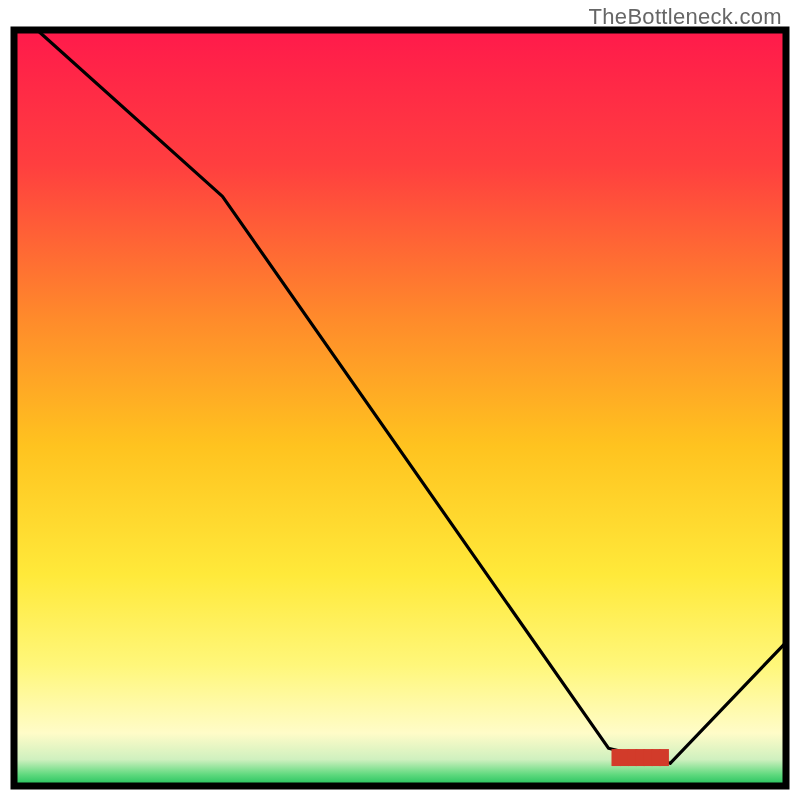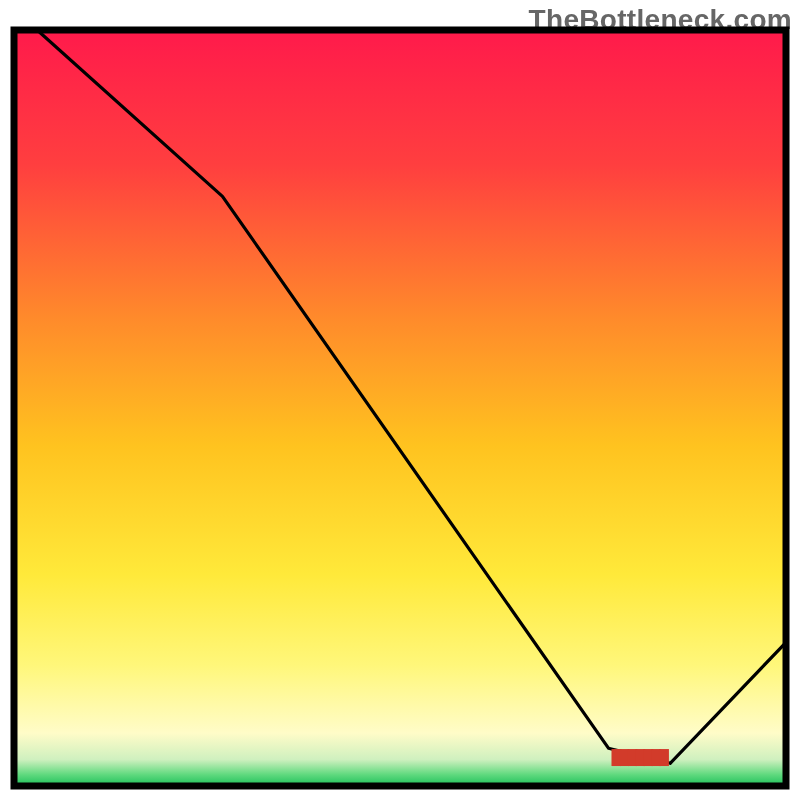--- a/index.html
+++ b/index.html
@@ -12,25 +12,25 @@
     overflow: hidden;
   }
   .stage {
     position: relative;
     width: 800px;
     height: 800px;
   }
   .watermark {
     position: absolute;
     top: 4px;
-    right: 8px;
+    right: 18px;
     color: #666;
-    font-size: 28px;
+    font-size: 22px;
     letter-spacing: 0.3px;
-    font-weight: 700;
+    font-weight: 400;
     user-select: none;
   }
   svg.chart {
     position: absolute;
     left: 0;
     top: 0;
   }
 </style>
 </head>
 <body>

